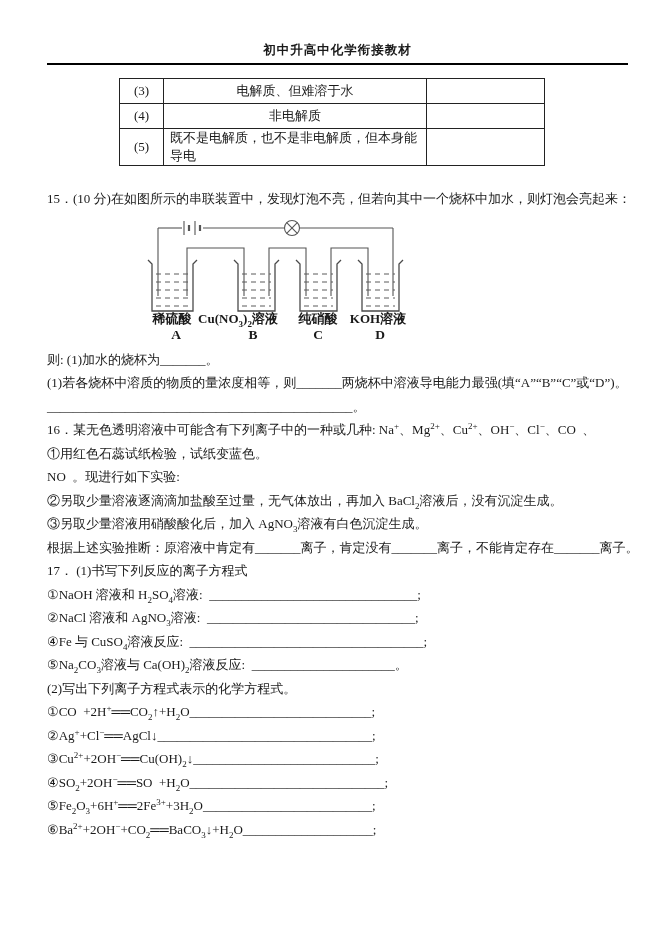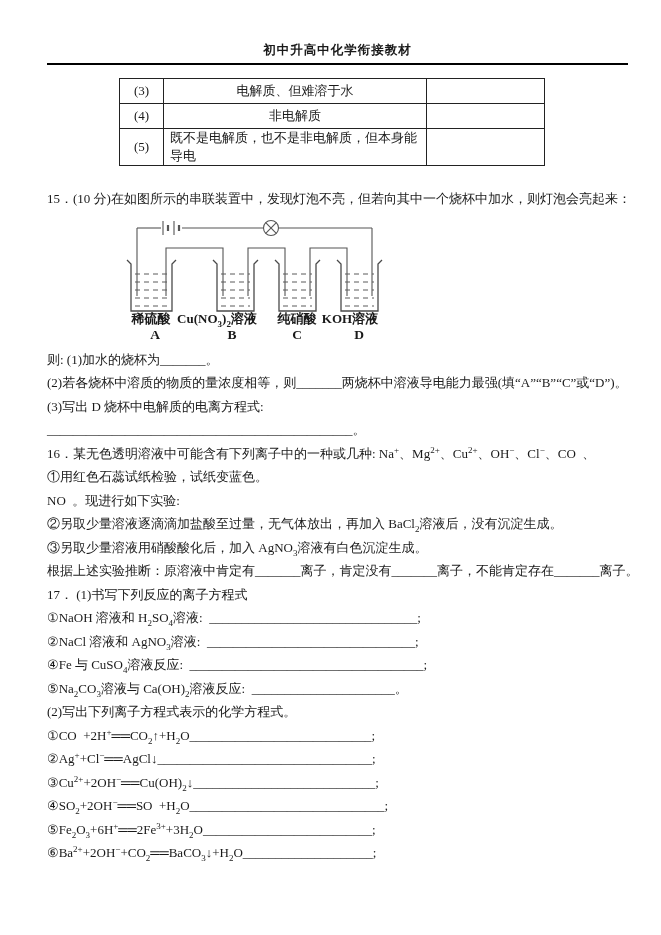--- a/index.html
+++ b/index.html
@@ -20,21 +20,21 @@
   td.c-num { width:44px; text-align:center; }
   td.c-desc { width:263px; text-align:center; }
   td.c-desc.left { text-align:left;margin-left:20px; }
   td.c-ans { width:118px; }
 
   .line { white-space:pre; line-height:23.5px; font-size:13px; }
   .line sub { font-size:9px; line-height:0; }
   .line sup { font-size:9px; line-height:0; }
   .stem15 { margin-top:21px; }
 
-  .diagram { position:relative; width:272px; height:130px; margin:5px 0 2px 79px;font-family:Liberation Serif, serif; }
+  .diagram { position:relative; width:272px; height:130px; margin:5px 0 2px 100px;font-family:Liberation Serif, serif; }
   .diagram svg { display:block; }
   .blabel { position:absolute; top:96px; transform:translateX(-50%);
             font-weight:bold; font-size:13px; white-space:nowrap; line-height:14px; }
   .blabel sub { font-size:9px; line-height:0; }
   .bletter { position:absolute; top:112px; transform:translateX(-50%);
              font-weight:bold; font-size:13.5px; line-height:14px; }
 </style>
 </head>
 <body>
 
@@ -120,30 +120,29 @@
           <line x1="219" y1="58" x2="248" y2="58"></line>
             <line x1="219" y1="66" x2="248" y2="66"></line>
           <line x1="219" y1="74" x2="248" y2="74"></line>
             <line x1="219" y1="82" x2="248" y2="82"></line>
           <line x1="219" y1="90" x2="248" y2="90"></line>
         </g>
       </svg>
       <span class="blabel" style="left:25px">稀硫酸</span>
       <span class="blabel" style="left:91px">Cu(NO<sub>3</sub>)<sub>2</sub>溶液</span>
       <span class="blabel" style="left:171px">纯硝酸</span>
-      <span class="blabel" style="left:224px">KOH溶液</span>
+      <span class="blabel" style="left:231px">KOH溶液</span>
       <span class="bletter" style="left:29px">A</span>
       <span class="bletter" style="left:106px">B</span>
       <span class="bletter" style="left:171px">C</span>
       <span class="bletter" style="left:233px">D</span>
     </div>
 
     <div class="line">则: (1)加水的烧杯为_______。</div>
-    <div class="line">(2)若各烧杯中溶质的物质的量浓度相等，则_______两烧杯中溶液导电能力最强(填“A”“B”“C”或“D”)。</div>
-    <div class="line">(3)写出 D 烧杯中电解质的电离方程式:</div>
+    <div class="line">(1)若各烧杯中溶质的物质的量浓度相等，则_______两烧杯中溶液导电能力最强(填“A”“B”“C”或“D”)。</div>
     <div class="line">_______________________________________________。</div>
 
     <div class="line">16．某无色透明溶液中可能含有下列离子中的一种或几种: Na<sup>+</sup>、Mg<sup>2+</sup>、Cu<sup>2+</sup>、OH<sup>−</sup>、Cl<sup>−</sup>、CO  、</div>
     <div class="line">①用红色石蕊试纸检验，试纸变蓝色。</div>
     <div class="line">NO  。现进行如下实验:</div>
     <div class="line">②另取少量溶液逐滴滴加盐酸至过量，无气体放出，再加入 BaCl<sub>2</sub>溶液后，没有沉淀生成。</div>
     <div class="line">③另取少量溶液用硝酸酸化后，加入 AgNO<sub>3</sub>溶液有白色沉淀生成。</div>
     <div class="line">根据上述实验推断：原溶液中肯定有_______离子，肯定没有_______离子，不能肯定存在_______离子。</div>
 
     <div class="line">17． (1)书写下列反应的离子方程式</div>

